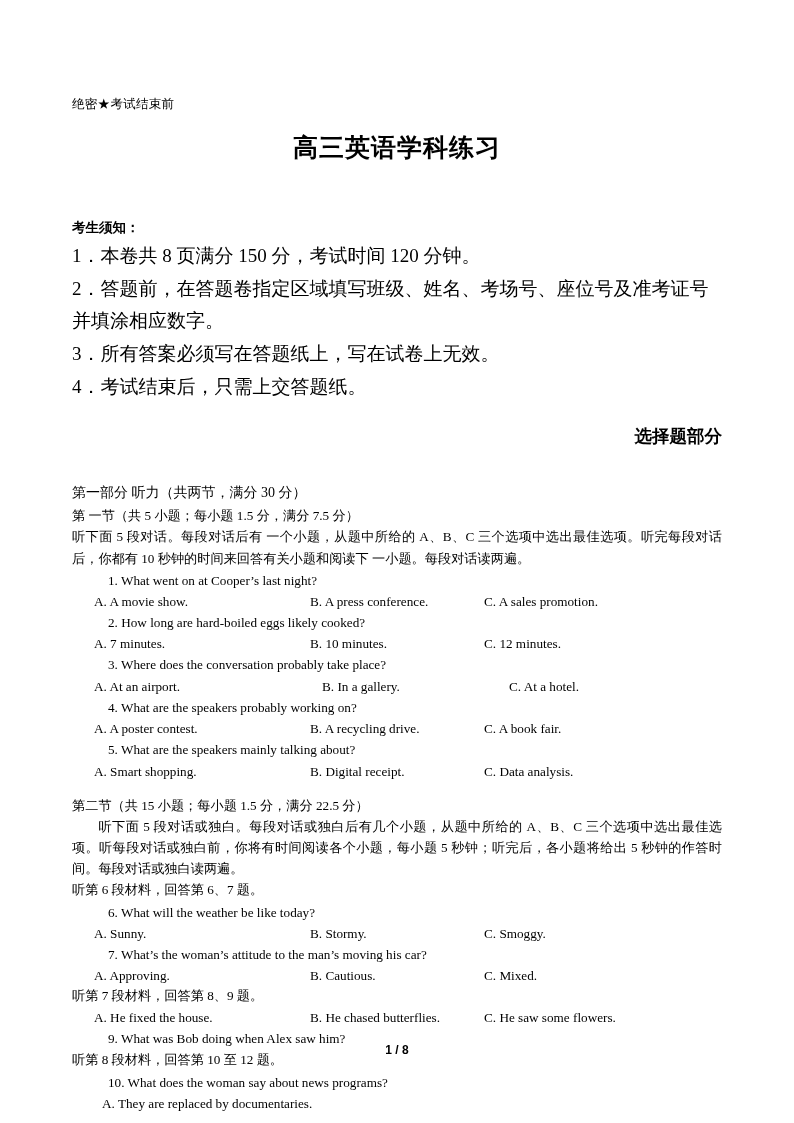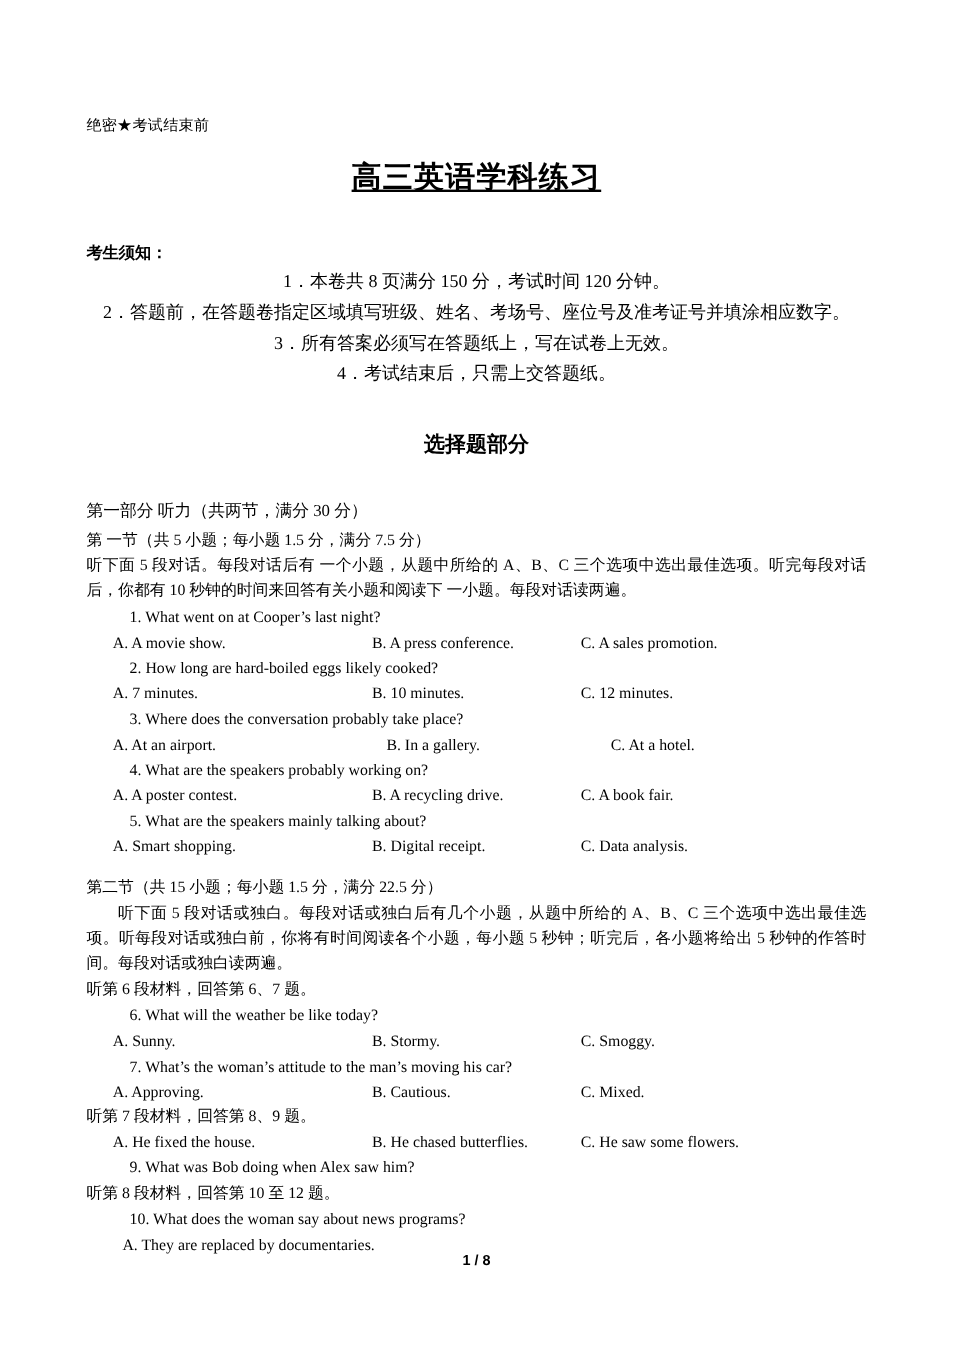--- a/index.html
+++ b/index.html
@@ -28,41 +28,39 @@
     font-family:"Liberation Sans", sans-serif;
     letter-spacing:0.3px;
   }
   .main-title {
     text-align:center;
     font-size:25px;
     font-weight:bold;
     font-family:"Liberation Sans", sans-serif;
     margin-top:18px;
     letter-spacing:1px;
-    text-decoration:underline;
   }
   .notice-title {
-    margin-top:38px;
+    margin-top:55px;
     font-size:13.5px;
     font-weight:bold;
     font-family:Liberation Sans, sans-serif;
   }
   .notice-list { margin-top:3px; }
   .notice-item {
-    font-size:15px;
+    font-size:19px;
     line-height:1.72;
     font-family:"Liberation Serif", serif;
-    text-align:center;
   }
   .section-title {
-    text-align:center;
+    text-align:right;
     font-size:17.5px;
     font-weight:bold;
     font-family:"Liberation Sans", sans-serif;
-    margin-top:32px;
+    margin-top:21px;
   }
   .part-line {
     font-size:14px;
     line-height:1.62;
     margin-top:34px;
   }
   .sub-line {
     font-size:13.2px;
     line-height:1.62;
   }

